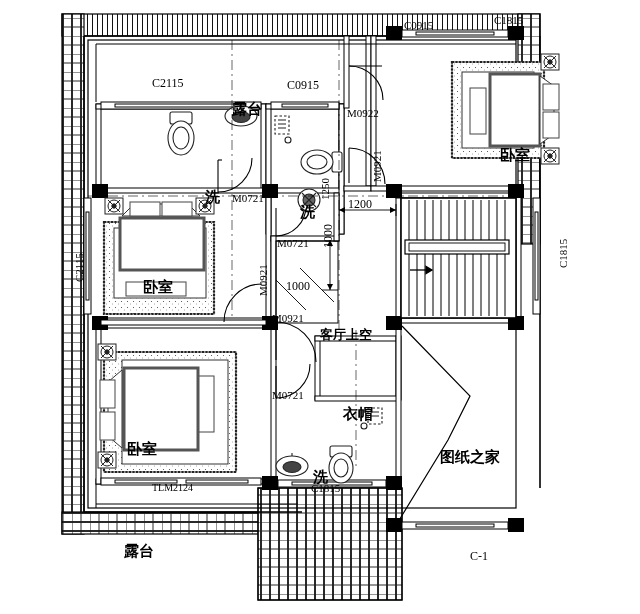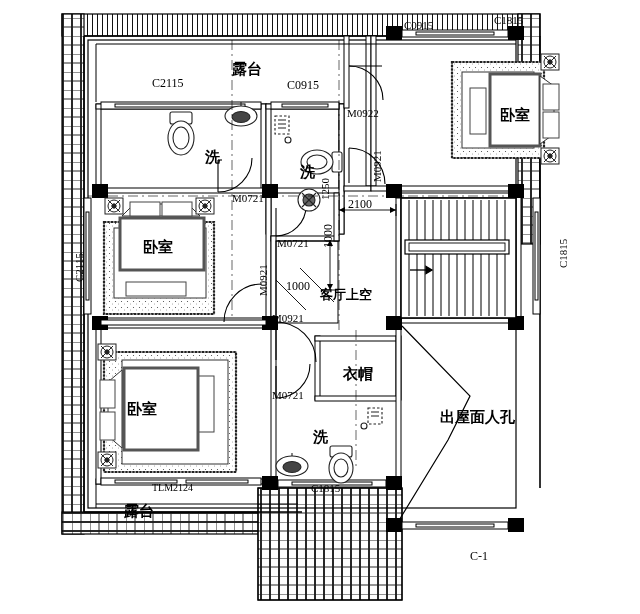--- a/index.html
+++ b/index.html
@@ -26,20 +26,21 @@
     position: absolute;
     color: #000;
     white-space: nowrap;
     font-family: "Liberation Serif", "DejaVu Serif", serif;
     line-height: 1;
     letter-spacing: 0px;
   }
   .lbl-cn {
     font-family: "DejaVu Sans", "Liberation Sans", sans-serif;
     font-weight: bold;
+    margin-top: 40px;
   }
   .lbl-code {
     font-family: "Liberation Serif", "DejaVu Serif", serif;
     font-weight: normal;
   }
   .rot90 {
     transform: rotate(-90deg);
     transform-origin: left top;
   }
   #watermark {
@@ -431,21 +432,21 @@
   </svg>
 
   <div class="lbl lbl-cn" style="left:232px; top:62px; font-size:15px;">露台</div>
   <div class="lbl lbl-cn" style="left:205px; top:150px; font-size:15px;">洗</div>
   <div class="lbl lbl-cn" style="left:300px; top:165px; font-size:15px;">洗</div>
   <div class="lbl lbl-cn" style="left:500px; top:108px; font-size:15px;">卧室</div>
   <div class="lbl lbl-cn" style="left:143px; top:240px; font-size:15px;">卧室</div>
   <div class="lbl lbl-cn" style="left:127px; top:402px; font-size:15px;">卧室</div>
   <div class="lbl lbl-cn" style="left:343px; top:367px; font-size:15px;font-family:Liberation Serif, serif;">衣帽</div>
   <div class="lbl lbl-cn" style="left:313px; top:430px; font-size:15px;">洗</div>
-  <div class="lbl lbl-cn" style="left:440px; top:410px; font-size:15px;">出屋面人孔</div>
+  <div class="lbl lbl-cn" style="left:440px; top:410px; font-size:15px;">图纸之家</div>
   <div class="lbl lbl-cn" style="left:124px; top:504px; font-size:15px;">露台</div>
   <div class="lbl lbl-cn" style="left:320px; top:288px; font-size:13px;">客厅上空</div>
 
   <div class="lbl lbl-code" style="left:152px; top:77px; font-size:12px;">C2115</div>
   <div class="lbl lbl-code" style="left:287px; top:79px; font-size:12px;">C0915</div>
   <div class="lbl lbl-code" style="left:404px; top:20px; font-size:11px;">C0915</div>
   <div class="lbl lbl-code" style="left:494px; top:15px; font-size:11px;">C1815</div>
   <div class="lbl lbl-code" style="left:311px; top:483px; font-size:11px;">C1815</div>
   <div class="lbl lbl-code rot90" style="left:74px; top:282px; font-size:11px;">C2115</div>
   <div class="lbl lbl-code rot90" style="left:558px; top:268px; font-size:11px;">C1815</div>
@@ -453,19 +454,19 @@
   <div class="lbl lbl-code" style="left:152px; top:483px; font-size:10px;">TLM2124</div>
 
   <div class="lbl lbl-code" style="left:232px; top:193px; font-size:11px;">M0721</div>
   <div class="lbl lbl-code" style="left:277px; top:238px; font-size:11px;">M0721</div>
   <div class="lbl lbl-code" style="left:272px; top:390px; font-size:11px;">M0721</div>
   <div class="lbl lbl-code" style="left:347px; top:108px; font-size:11px;">M0922</div>
   <div class="lbl lbl-code rot90" style="left:372px; top:182px; font-size:11px;">M0921</div>
   <div class="lbl lbl-code" style="left:272px; top:313px; font-size:11px;">M0921</div>
   <div class="lbl lbl-code rot90" style="left:258px; top:296px; font-size:11px;">M0921</div>
 
-  <div class="lbl lbl-code" style="left:348px; top:198px; font-size:12px;">2100</div>
+  <div class="lbl lbl-code" style="left:348px; top:198px; font-size:12px;">1200</div>
   <div class="lbl lbl-code rot90" style="left:322px; top:248px; font-size:12px;">1000</div>
   <div class="lbl lbl-code" style="left:286px; top:280px; font-size:12px;">1000</div>
   <div class="lbl lbl-code rot90" style="left:320px; top:200px; font-size:11px;">1250</div>
 
 
 </div>
 
 </body></html>

